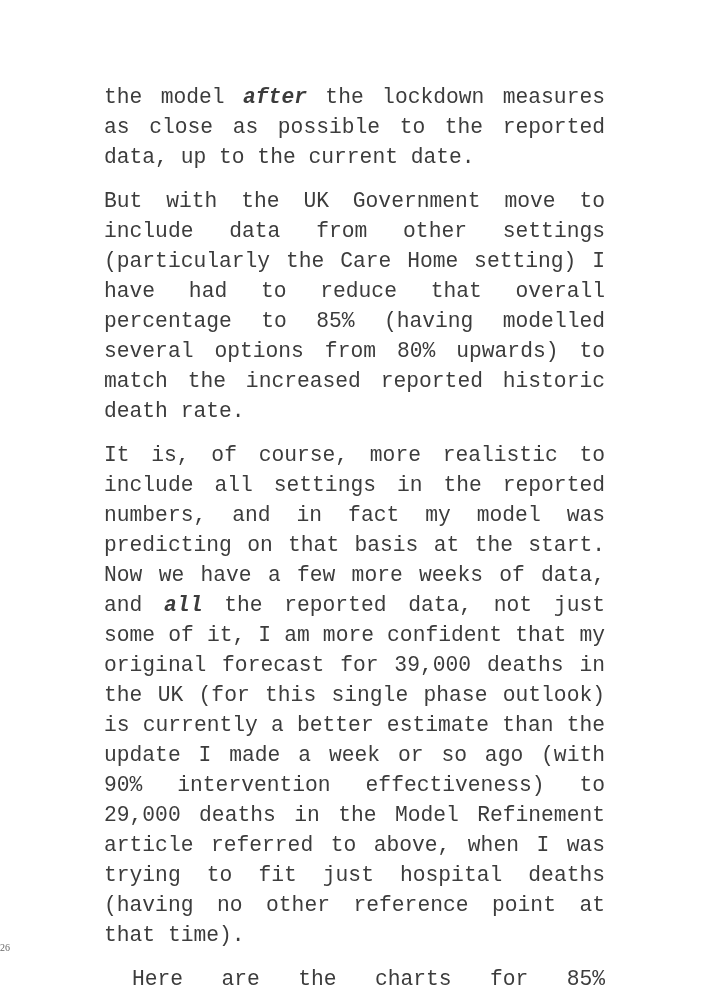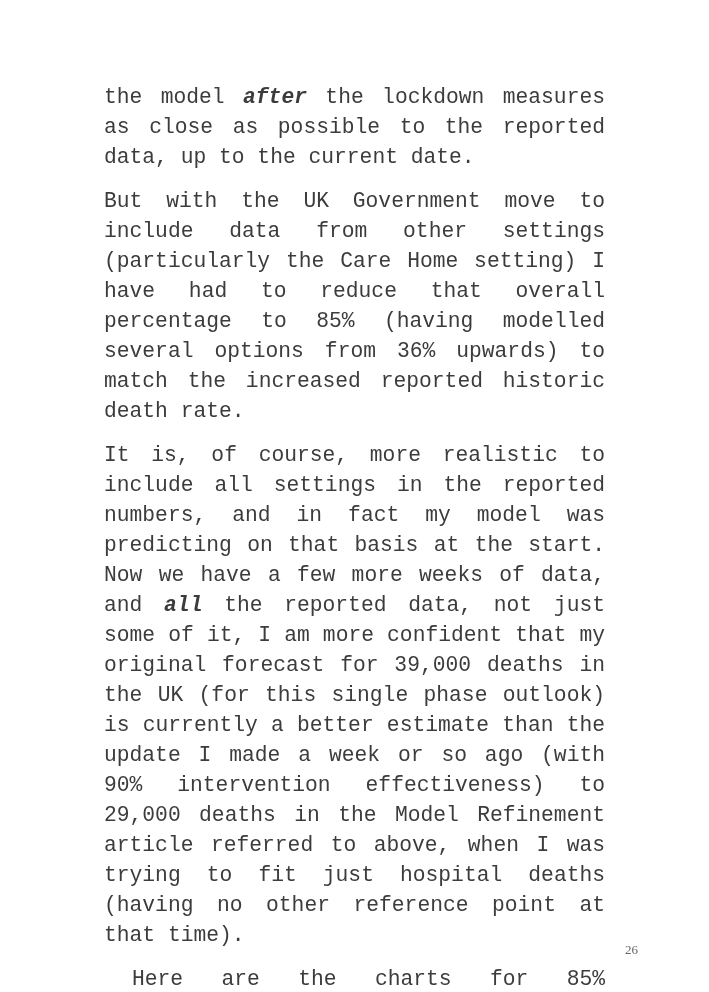--- a/index.html
+++ b/index.html
@@ -35,33 +35,33 @@
     }
     .emph {
       font-weight: bold;
       font-style: italic;
     }
     .page-number {
       position: absolute;
       left: 0;
       width: 638px;
       top: 942px;
-      text-align: right;
+      text-align: left;
       font-family: "Liberation Serif", "DejaVu Serif", serif;
-      font-size: 13px;
+      font-size: 10px;
       color: #666666;
     }
   </style>
 </head>
 <body>
 
 <div class="page">
   <p class="para"><span>the model </span><span class="emph">after</span><span> the lockdown measures as close as possible to the reported data, up to the current date.</span></p>
 
 
-  <p class="para"><span>But with the UK Government move to include data from other settings (particularly the Care Home setting) I have had to reduce that overall percentage to 85% (having modelled several options from 36% upwards) to match the increased reported historic death rate.</span></p>
+  <p class="para"><span>But with the UK Government move to include data from other settings (particularly the Care Home setting) I have had to reduce that overall percentage to 85% (having modelled several options from 80% upwards) to match the increased reported historic death rate.</span></p>
 
   <p class="para"><span>It is, of course, more realistic to include all settings in the reported numbers, and in fact my model was predicting on that basis at the start. Now we have a few more weeks of data, and </span><span class="emph">all</span><span> the reported data, not just some of it, I am more confident that my original forecast for 39,000 deaths in the UK (for this single phase outlook) is currently a better estimate than the update I made a week or so ago (with 90% intervention effectiveness) to 29,000 deaths in the Model Refinement article referred to above, when I was trying to fit just hospital deaths (having no other reference point at that time).</span></p>
 
   <p class="para last"><span>Here are the charts for 85% intervention effectiveness; two for the long term outlook, into</span></p>
 </div>
 
 <div class="page-number">26</div>
 
 </body></html>

